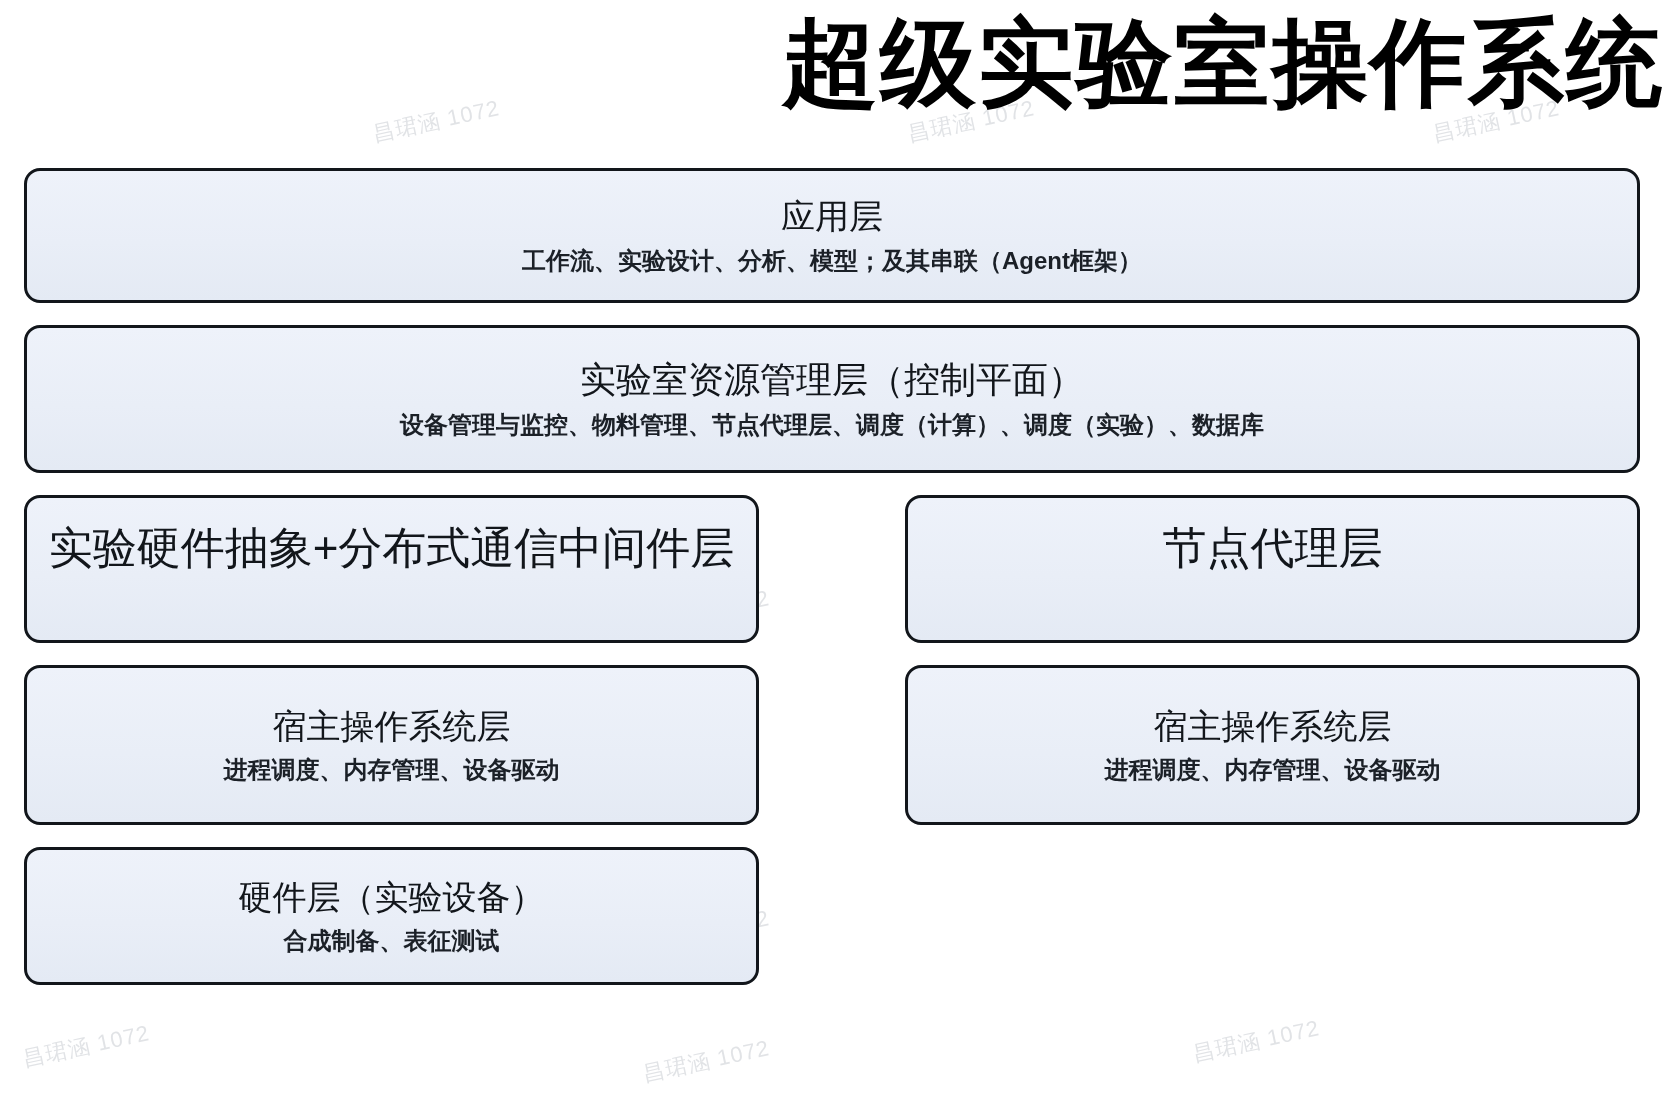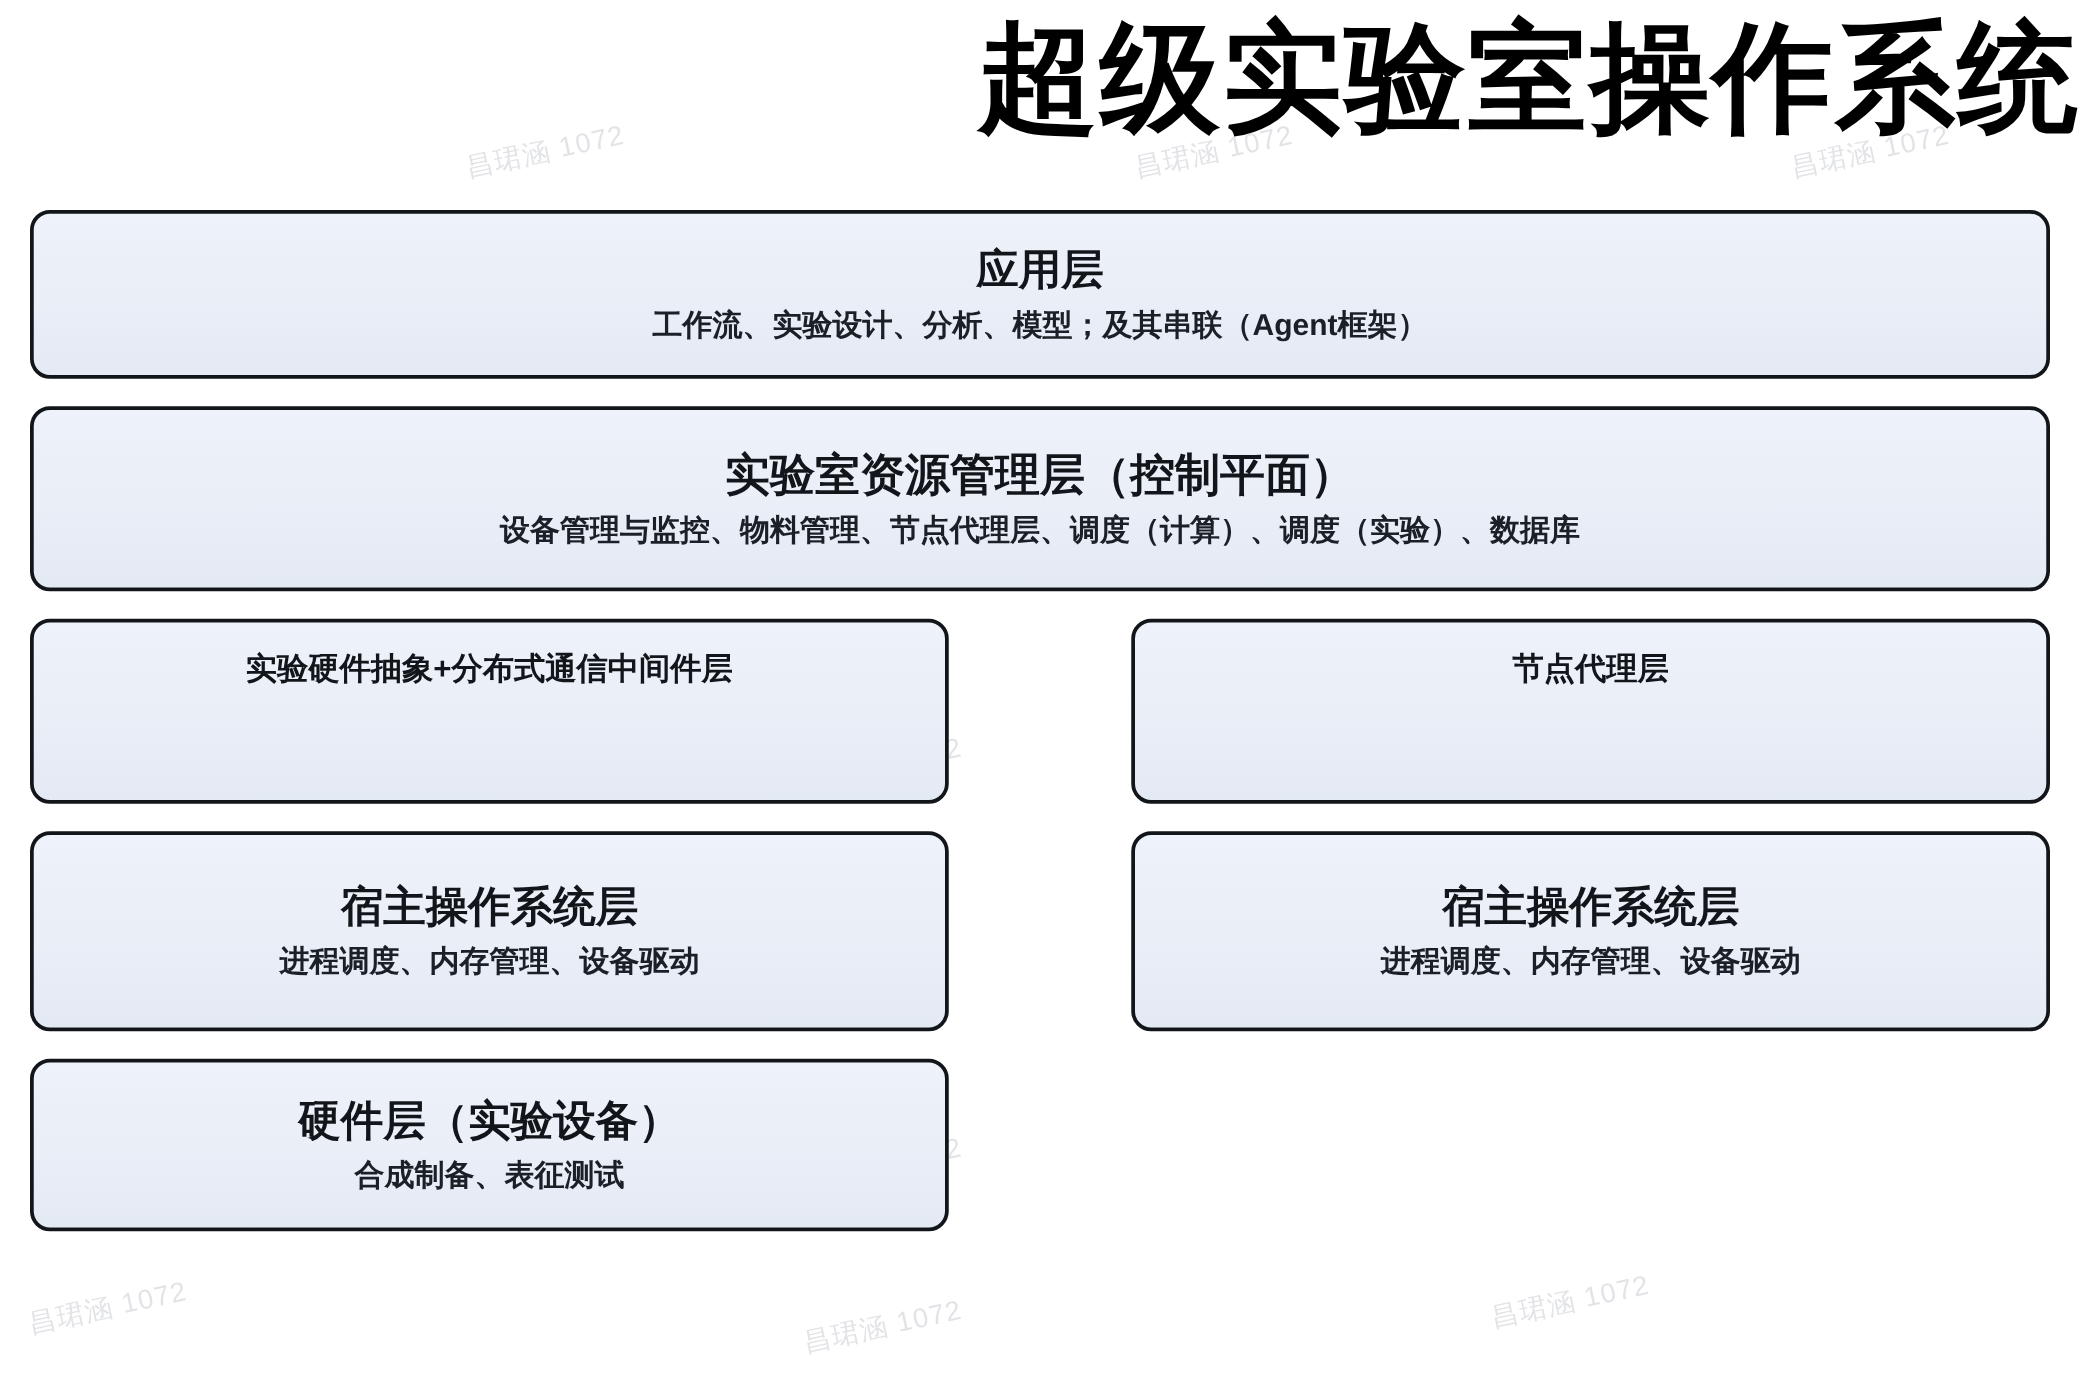--- a/index.html
+++ b/index.html
@@ -73,21 +73,21 @@
     display: flex;
     flex-direction: column;
     align-items: center;
     justify-content: center;
     text-align: center;
     padding: 10px 18px;
   }
 
   .layer .layer-title {
     font-size: 33px;
-    font-weight: 700;
+    font-weight: 400;
     line-height: 1.25;
     color: #12161b;
   }
   .layer .layer-sub {
     margin-top: 7px;
     font-size: 24px;
     font-weight: 700;
     line-height: 1.3;
     color: #1b2027;
   }
@@ -95,21 +95,21 @@
 
   .full { width: 1616px; }
   .half { width: 735px; }
 
   .h-app  { height: 135px; }
   .h-res  { height: 148px; }
   .h-mid  { height: 148px; }
   .h-host { height: 160px; }
   .h-hw   { height: 138px; }
 
-  .layer.h-mid .layer-title { font-size: 25px; }
+  .layer.h-mid .layer-title { font-size: 44px; }
   .layer.h-res .layer-title { font-size: 36px; }
   .layer.h-app .layer-title { font-size: 34px; }
   .layer.h-hw  .layer-title { font-size: 34px; }
   .layer.h-host .layer-title { font-size: 34px; }
 
   .layer.h-mid  { justify-content: flex-start; padding-top: 22px; }
   .layer.h-host { justify-content: center; }
 </style>
 </head>
 <body>

